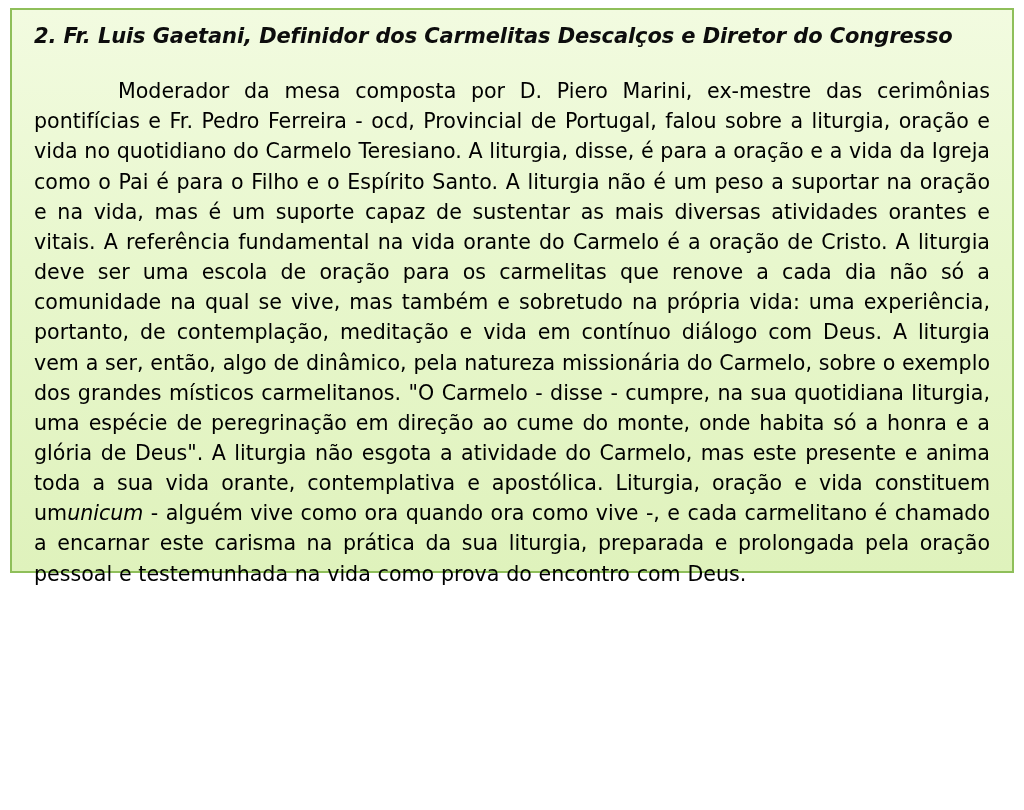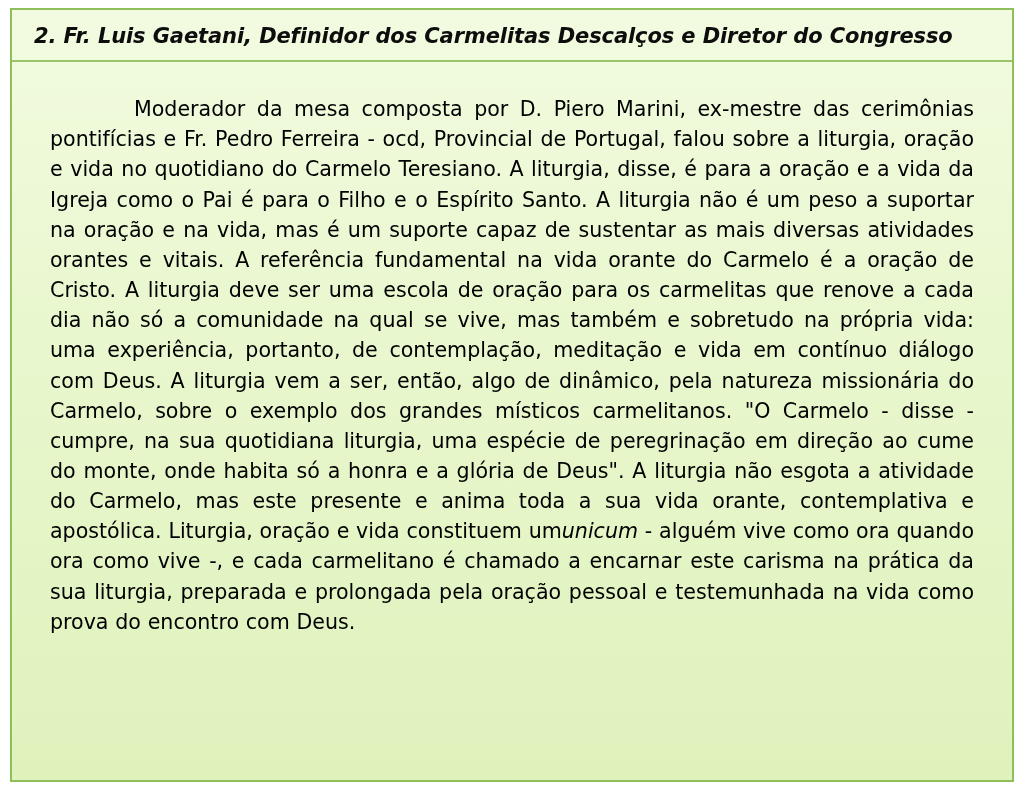--- a/index.html
+++ b/index.html
@@ -15,21 +15,21 @@
   .page {
     box-sizing: border-box;
     width: 1024px;
     height: 810px;
     padding: 8px 10px 8px 10px;
     background: #ffffff;
   }
   .doc-box {
     box-sizing: border-box;
     width: 1004px;
-    height: 774px;
+    height: 565px;
     border: 2px solid #8fbf5a;
     background: linear-gradient(to bottom, #f2fbe0 0%, #e8f7cd 45%, #dff2bc 100%);
     padding: 0;
     display: flex;
     flex-direction: column;
   }
   .title-row {
     box-sizing: border-box;
     padding: 14px 18px 10px 22px;
   }
@@ -53,21 +53,21 @@
     flex: 1;
   }
   .para {
     font-family: "DejaVu Sans", sans-serif;
     font-size: 20.6px;
     color: #000000;
     text-align: justify;
     text-justify: inter-word;
     line-height: 1.465;
     text-indent: 84px;
-    margin: 16px;
+    margin: 0;
     word-spacing: 0.2px;
   }
   .para .ital {
     font-style: italic;
   }
 </style>
 </head>
 <body>
 
 <div class="page">

